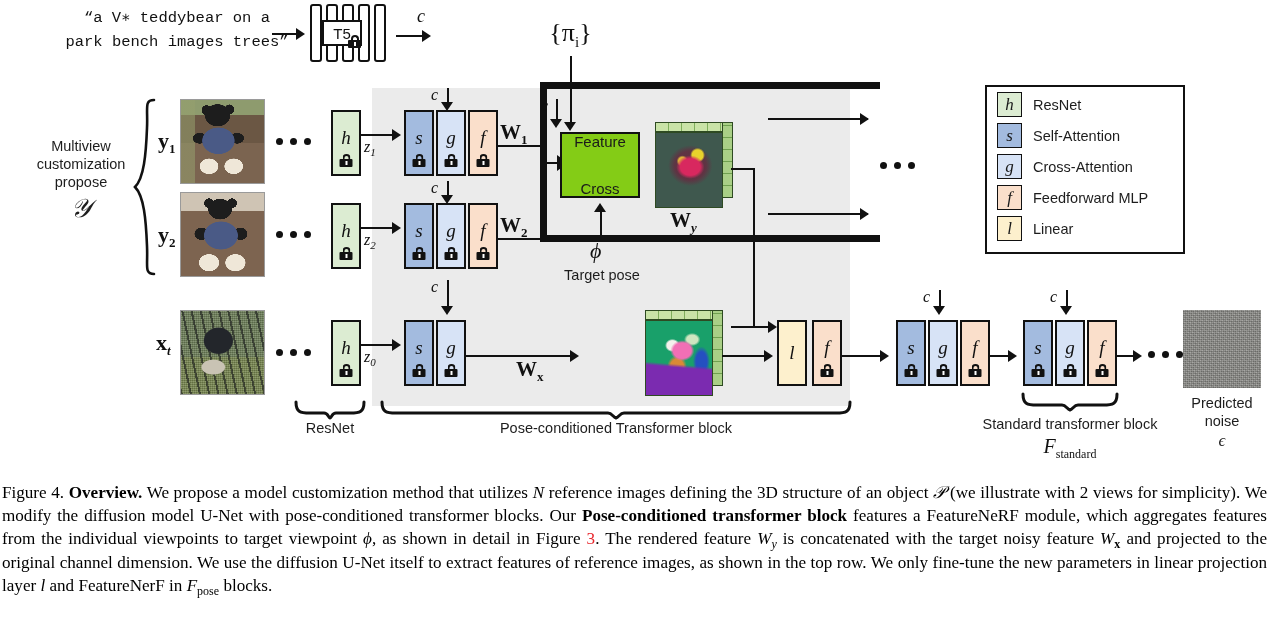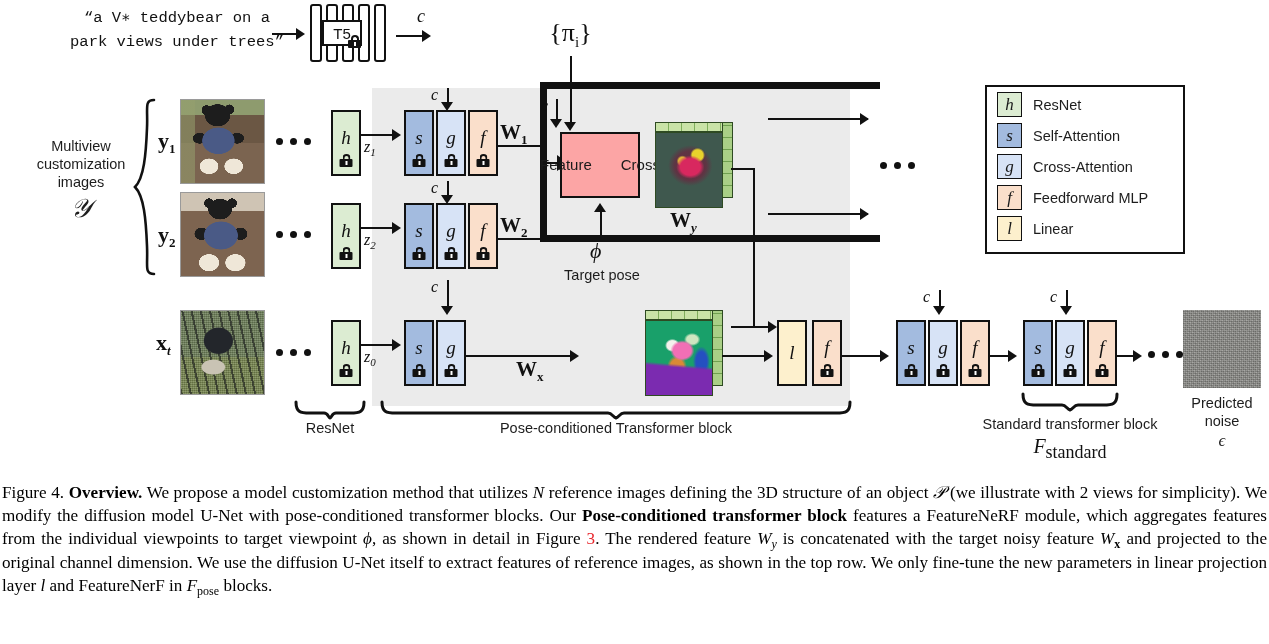--- a/index.html
+++ b/index.html
@@ -78,21 +78,21 @@
 </style>
 </head>
 <body>
 
 <div id="root">
 
   <div class="panel" style="left:372px;top:88px;width:478px;height:318px;"></div>
 
   <div class="abs mono" style="left:52px;top:6px;width:250px;font-size:15.5px;line-height:1.55;text-align:center;color:#111;">
     <div>“a V∗ teddybear on a</div>
-    <div>park views under trees”</div>
+    <div>park bench images trees”</div>
   </div>
 
   <div class="hline" style="left:272px;top:33px;width:26px;"></div>
   <div class="arrR" style="left:296px;top:28px;"></div>
 
   <div class="t5bars" style="left:310px;top:4px;width:78px;height:58px;">
     <div class="bar" style="left:0px;  top:0px; width:12px;height:58px;"></div>
     <div class="bar" style="left:16px; top:0px; width:12px;height:58px;"></div>
     <div class="bar" style="left:32px; top:0px; width:12px;height:58px;"></div>
     <div class="bar" style="left:48px; top:0px; width:12px;height:58px;"></div>
@@ -113,21 +113,21 @@
 
   <div class="mlbl" style="left:478px;top:18px;width:185px;text-align:center;font-size:26px;">
     <span>{π</span><sub style="font-size:15px;">i</sub><span>}</span>
   </div>
   <div class="vline" style="left:570px;top:56px;height:72px;"></div>
   <div class="arrD" style="left:564px;top:122px;"></div>
 
   <div class="lbl ctr" style="left:6px;top:137px;width:150px;display:block;text-align:center;">
     <div>Multiview</div>
     <div>customization</div>
-    <div>images</div>
+    <div>propose</div>
     <div class="ser it" style="font-size:26px;margin-top:2px;">𝒴</div>
   </div>
 
 
   <svg class="brace" style="left:132px;top:98px;" width="26" height="178" viewBox="0 0 26 178">
     <path d="M22 2 C12 2 16 10 15 30 C14 56 12 80 3 89 C12 98 14 122 15 148 C16 168 12 176 22 176" fill="none" stroke="#111" stroke-width="2.6" stroke-linecap="round"></path>
   </svg>
 
   <div class="mlbl" style="left:158px;top:128px;font-size:22px;font-weight:bold;">
     <span class="ser">y</span><sub style="font-size:13px;">1</sub>
@@ -272,21 +272,21 @@
   </div>
   <div class="hline" style="left:498px;top:238px;width:44px;"></div>
 
   <div class="thickL" style="left:540px;top:82px;width:7px;height:160px;"></div>
   <div class="thickL" style="left:540px;top:82px;width:340px;height:7px;"></div>
   <div class="thickL" style="left:540px;top:235px;width:340px;height:7px;"></div>
 
   <div class="hline" style="left:547px;top:162px;width:14px;"></div>
   <div class="arrR" style="left:557px;top:155px;border-left-width:11px;border-top-width:8px;border-bottom-width:8px;"></div>
 
-  <div class="blk ctr" style="left:560px;top:132px;width:80px;height:66px;background:#fca5a5;display:flex;flex-direction:row;gap:29px;">
+  <div class="blk ctr" style="left:560px;top:132px;width:80px;height:66px;background:#84cc16;display:flex;flex-direction:column;gap:29px;">
     <div style="font-size:15px;line-height:1.15;">Feature</div>
     <div style="font-size:15px;line-height:1.15;">Cross</div>
   </div>
 
   <div class="mlbl it" style="left:541px;top:97px;font-size:16px;">c</div>
   <div class="vline" style="left:556px;top:99px;height:24px;"></div>
   <div class="arrD" style="left:550px;top:119px;"></div>
 
   <div class="vline" style="left:600px;top:210px;height:26px;"></div>
   <div class="arrU" style="left:594px;top:203px;"></div>
@@ -491,21 +491,21 @@
   <svg class="brace" style="left:380px;top:400px;" width="472" height="20" viewBox="0 0 472 20">
     <path d="M2 2 C2 12 6 13 16 13 L228 13 C232 13 233 17 236 18 C239 17 240 13 244 13 L456 13 C466 13 470 12 470 2" fill="none" stroke="#111" stroke-width="3" stroke-linecap="round" stroke-linejoin="round"></path>
   </svg>
   <div class="lbl ctr" style="left:380px;top:419px;width:472px;">Pose-conditioned Transformer block</div>
 
   <svg class="brace" style="left:1021px;top:392px;" width="98" height="20" viewBox="0 0 98 20">
     <path d="M2 2 C2 12 6 13 16 13 L41 13 C45 13 46 17 49 18 C52 17 53 13 57 13 L82 13 C92 13 96 12 96 2" fill="none" stroke="#111" stroke-width="3" stroke-linecap="round" stroke-linejoin="round"></path>
   </svg>
   <div class="lbl ctr" style="left:940px;top:415px;width:260px;">Standard transformer block</div>
   <div class="mlbl it" style="left:940px;top:435px;width:260px;text-align:center;font-size:20px;">
-    <span>F</span><sub class="ser" style="font-style:normal;font-size:18px;">standard</sub>
+    <span>F</span><sub class="ser" style="font-style:normal;font-size:12px;">standard</sub>
   </div>
 
   <div class="legend" style="left:985px;top:85px;width:200px;height:169px;">
     <div class="legend-row" style="left:10px;top:5px;">
       <div class="lbox" style="background:#dcecd2;">
         <span>h</span>
       </div>
       <div class="ltxt">ResNet</div>
     </div>
     <div class="legend-row" style="left:10px;top:36px;">

